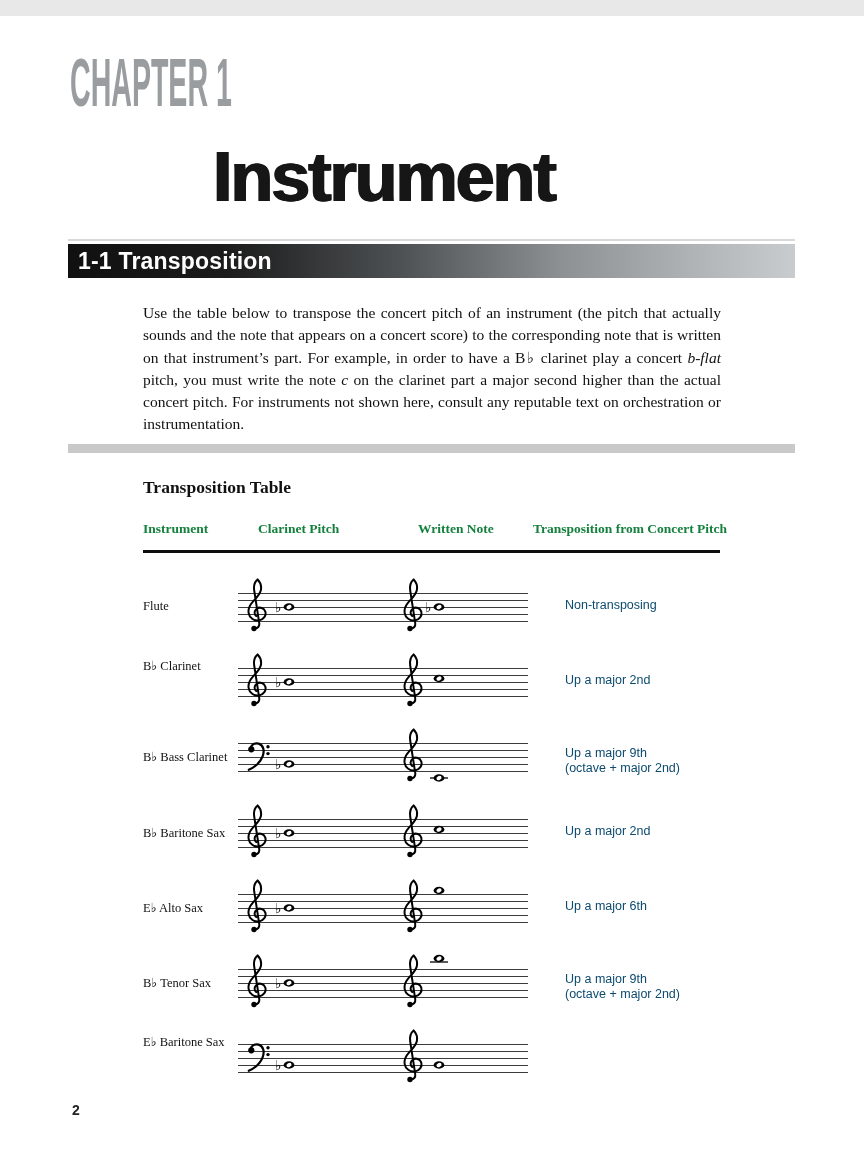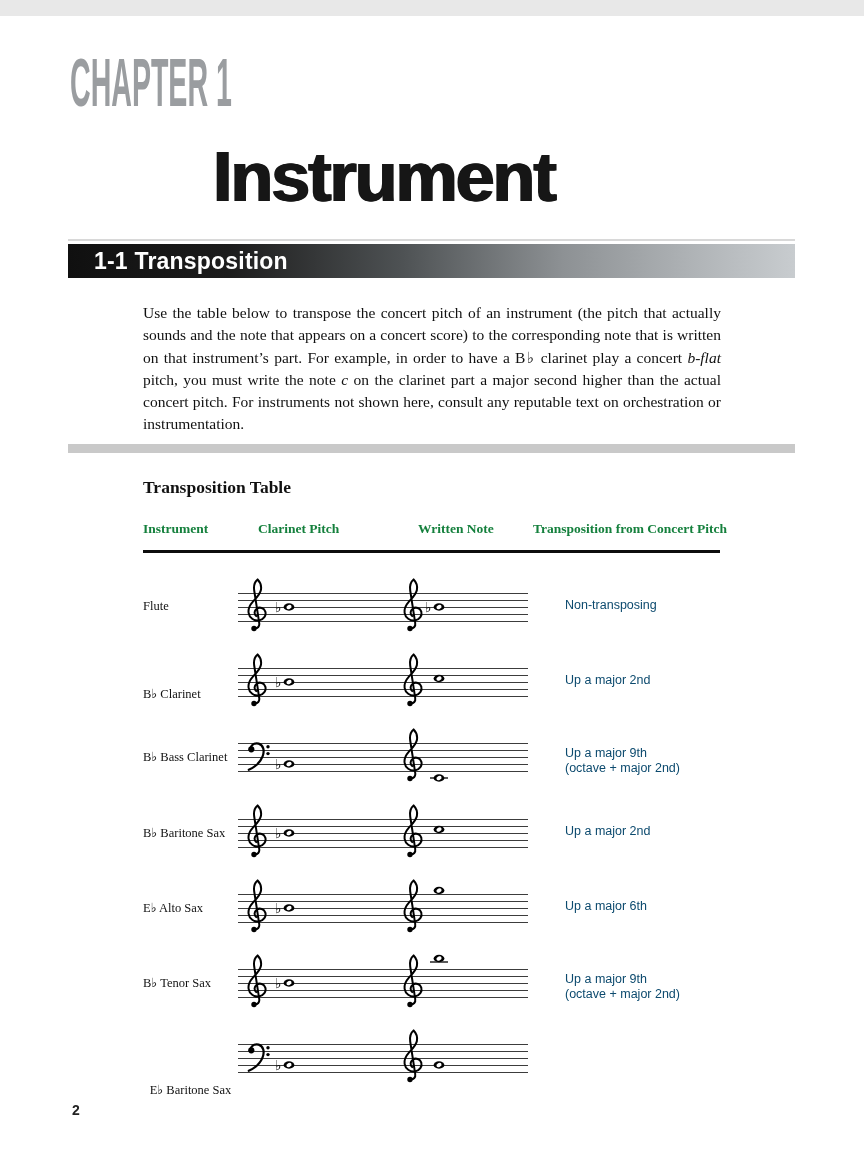--- a/index.html
+++ b/index.html
@@ -28,21 +28,21 @@
   #banner-topline{
     position:absolute; left:68px; top:223px; width:727px; height:2px;
     background:#d8d8d8;
   }
   #section-banner{
     position:absolute; left:68px; top:228px; width:727px; height:34px;
     background:linear-gradient(to right,#101010 0%, #1c1c1c 22%, #4e5254 46%, #8d9194 68%, #b3b7ba 88%, #c8cccf 100%);
   }
   #section-banner .label{
     font-family:"Liberation Sans", sans-serif; font-weight:700;
-    font-size:23px; line-height:34px; color:#ffffff; padding-left:26px;
+    font-size:23px; line-height:34px; color:#ffffff; padding-left:10px;
     letter-spacing:0.2px;
   }
 
   
   #intro-paragraph{
     position:absolute; left:143px; top:286px; width:578px;
     font-size:15.5px; line-height:22.3px; text-align:justify; color:#111;
   }
   #intro-paragraph .it{ font-style:italic; }
 
@@ -133,21 +133,21 @@
       <path d="M10.2 55.3 C13.8 55.8 15.8 53.2 15.2 49.8 L10.2 17.5 C9.5 12.5 10.8 8.8 13.6 6.5 C16.3 9.2 17.6 13.2 16.9 17 C16.1 21.3 12.3 24.8 8.9 28.6 C5.7 32.2 4 35.8 4.6 39.8 C5.4 44.9 10 48.1 14.9 47.4 C19.7 46.7 22.5 42.4 21.3 38.6 C20.1 34.9 15.7 33.5 12.7 35.7 C10.1 37.6 9.9 41.2 12.2 43.1" fill="none" stroke="#000" stroke-width="2" stroke-linecap="round"></path>
           </g>
           <text x="187" y="38.5" font-family="DejaVu Sans, sans-serif" font-size="14" fill="#000">♭</text>
           <g>
     <ellipse cx="201" cy="34" rx="5.4" ry="3.7" fill="#000"></ellipse>
     <ellipse cx="201" cy="34" rx="2.7" ry="2" fill="#fff" transform="rotate(-28 201 34)"></ellipse>
           </g>
         </g>
       </svg>
       <div class="trans" style="top: 582px;">Non-transposing</div>
-      <div class="inst" style="top: 670px;">B♭ Clarinet</div>
+      <div class="inst" style="top: 642px;">B♭ Clarinet</div>
       <svg class="staff-svg" width="290" height="72" viewBox="0 0 290 72" style="top: 632px;">
         <g>
           <line x1="0" y1="20" x2="290" y2="20" stroke="#3c3c3c" stroke-width="1" shape-rendering="crispEdges"></line>
           <line x1="0" y1="27" x2="290" y2="27" stroke="#3c3c3c" stroke-width="1" shape-rendering="crispEdges"></line>
           <line x1="0" y1="34" x2="290" y2="34" stroke="#3c3c3c" stroke-width="1" shape-rendering="crispEdges"></line>
           <line x1="0" y1="41" x2="290" y2="41" stroke="#3c3c3c" stroke-width="1" shape-rendering="crispEdges"></line>
           <line x1="0" y1="48" x2="290" y2="48" stroke="#3c3c3c" stroke-width="1" shape-rendering="crispEdges"></line>
         </g>
         <g>
           <g transform="translate(6,0)">
@@ -297,21 +297,21 @@
       <path d="M10.2 55.3 C13.8 55.8 15.8 53.2 15.2 49.8 L10.2 17.5 C9.5 12.5 10.8 8.8 13.6 6.5 C16.3 9.2 17.6 13.2 16.9 17 C16.1 21.3 12.3 24.8 8.9 28.6 C5.7 32.2 4 35.8 4.6 39.8 C5.4 44.9 10 48.1 14.9 47.4 C19.7 46.7 22.5 42.4 21.3 38.6 C20.1 34.9 15.7 33.5 12.7 35.7 C10.1 37.6 9.9 41.2 12.2 43.1" fill="none" stroke="#000" stroke-width="2" stroke-linecap="round"></path>
           </g>
           <line x1="192" y1="13" x2="210" y2="13" stroke="#000" stroke-width="1.3"></line>
           <g>
     <ellipse cx="201" cy="9.5" rx="5.4" ry="3.7" fill="#000"></ellipse>
     <ellipse cx="201" cy="9.5" rx="2.7" ry="2" fill="#fff" transform="rotate(-28 201 9.5)"></ellipse>
           </g>
         </g>
       </svg>
       <div class="trans" style="top: 956px;">Up a major 9th<br>(octave + major 2nd)</div>
-      <div class="inst" style="top: 1066px; text-align: center;">E♭ Baritone Sax</div>
+      <div class="inst" style="top: 1018px;">E♭ Baritone Sax</div>
       <svg class="staff-svg" width="290" height="72" viewBox="0 0 290 72" style="top: 1008px;">
         <g>
           <line x1="0" y1="20" x2="290" y2="20" stroke="#3c3c3c" stroke-width="1" shape-rendering="crispEdges"></line>
           <line x1="0" y1="27" x2="290" y2="27" stroke="#3c3c3c" stroke-width="1" shape-rendering="crispEdges"></line>
           <line x1="0" y1="34" x2="290" y2="34" stroke="#3c3c3c" stroke-width="1" shape-rendering="crispEdges"></line>
           <line x1="0" y1="41" x2="290" y2="41" stroke="#3c3c3c" stroke-width="1" shape-rendering="crispEdges"></line>
           <line x1="0" y1="48" x2="290" y2="48" stroke="#3c3c3c" stroke-width="1" shape-rendering="crispEdges"></line>
         </g>
         <g>
           <g transform="translate(6,0)">

